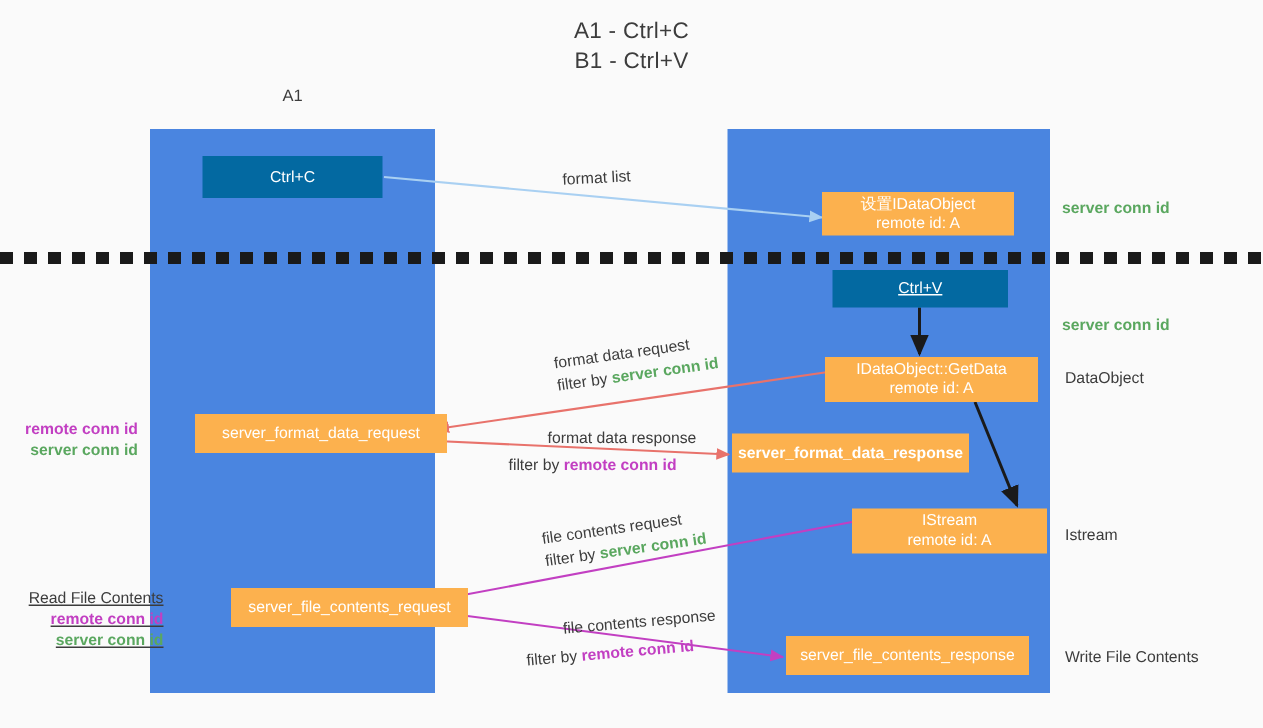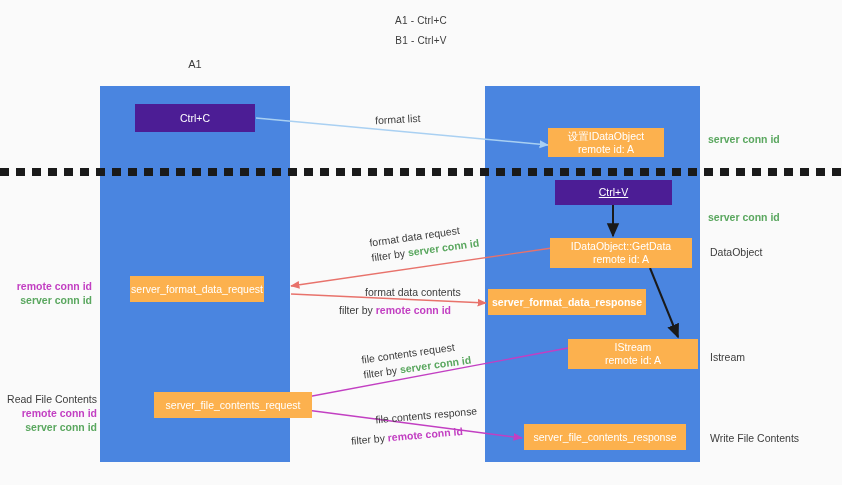--- a/index.html
+++ b/index.html
@@ -20,21 +20,21 @@
     background: #fafafa;
   }
 
   
   .title {
     position: absolute;
     left: 0;
     top: 11px;
     width: 842px;
     text-align: center;
-    font-size: 10px;
+    font-size: 15px;
     color: #3c3c3c;
     line-height: 20px;
     letter-spacing: .2px;
   }
 
   
   .col-header {
     position: absolute;
     text-align: center;
     font-size: 11px;
@@ -75,21 +75,21 @@
     align-items: center;
     justify-content: center;
     text-align: center;
     color: #ffffff;
     font-size: 10.5px;
     line-height: 13px;
     z-index: 5;
     box-sizing: border-box;
     padding: 2px 4px;
   }
-  .node.green  { background: #4c1d95; }
+  .node.green  { background: #0369a1; }
   .node.orange { background: #fcb14e; }
   .node .l2 { display: block; }
 
   
   .sidelabel {
     position: absolute;
     font-size: 10.5px;
     line-height: 14px;
     color: #3c3c3c;
     white-space: nowrap;
@@ -171,35 +171,35 @@
 
     <line x1="291" y1="408" x2="522" y2="438" stroke="#c23fc2" stroke-width="1.4" marker-end="url(#ah-purple)"></line>
   </svg>
 
   <div class="divider"></div>
 
   <div class="node green" style="left:135px; top:104px; width:120px; height:28px;">
     <span>Ctrl+C</span>
   </div>
 
-  <div class="node orange" style="left:548px; top:128px; width:116px; height:29px;">
+  <div class="node orange" style="left:548px; top:128px; width:128px; height:29px;">
     <span>设置IDataObject</span>
     <span class="l2">remote id: A</span>
   </div>
 
   <div class="node green" style="left:555px; top:180px; width:117px; height:25px;text-decoration:underline;">
     <span>Ctrl+V</span>
   </div>
 
   <div class="node orange" style="left:550px; top:238px; width:142px; height:30px;">
     <span>IDataObject::GetData</span>
     <span class="l2">remote id: A</span>
   </div>
 
-  <div class="node orange" style="left:130px; top:276px; width:134px; height:26px;">
+  <div class="node orange" style="left:130px; top:276px; width:168px; height:26px;">
     <span>server_format_data_request</span>
   </div>
 
   <div class="node orange" style="left:488px; top:289px; width:158px; height:26px;font-weight:bold;">
     <span>server_format_data_response</span>
   </div>
 
   <div class="node orange" style="left:568px; top:339px; width:130px; height:30px;">
     <span>IStream</span>
     <span class="l2">remote id: A</span>
@@ -218,21 +218,21 @@
   </div>
 
   <div class="edgelabel" style="left:370px; top:228px; transform:rotate(-8deg);">
     <div>format data request</div>
     <div>
       <span class="txt-plain">filter by </span><span class="txt-green">server conn id</span>
     </div>
   </div>
 
   <div class="edgelabel" style="left:365px; top:285px;">
-    <div>format data contents</div>
+    <div>format data response</div>
     <div style="margin-top:3px; margin-left:-26px;">
       <span class="txt-plain">filter by </span><span class="txt-purple">remote conn id</span>
     </div>
   </div>
 
   <div class="edgelabel" style="left:362px; top:345px; transform:rotate(-8deg);">
     <div>file contents request</div>
     <div>
       <span class="txt-plain">filter by </span><span class="txt-green">server conn id</span>
     </div>
@@ -253,19 +253,19 @@
 
   <div class="sidelabel right" style="left:710px; top:350px;">Istream</div>
 
   <div class="sidelabel right" style="left:710px; top:431px;">Write File Contents</div>
 
   <div class="sidelabel left" style="left:0px; top:279px; width:92px;">
     <div class="txt-purple">remote conn id</div>
     <div class="txt-green">server conn id</div>
   </div>
 
-  <div class="sidelabel left" style="left:0px; top:392px; width:97px;">
+  <div class="sidelabel left" style="left:12px; top:392px; width:97px;text-decoration:underline;">
     <div class="txt-plain">Read File Contents</div>
     <div class="txt-purple">remote conn id</div>
     <div class="txt-green">server conn id</div>
   </div>
 
 </div>
 
 </body></html>

